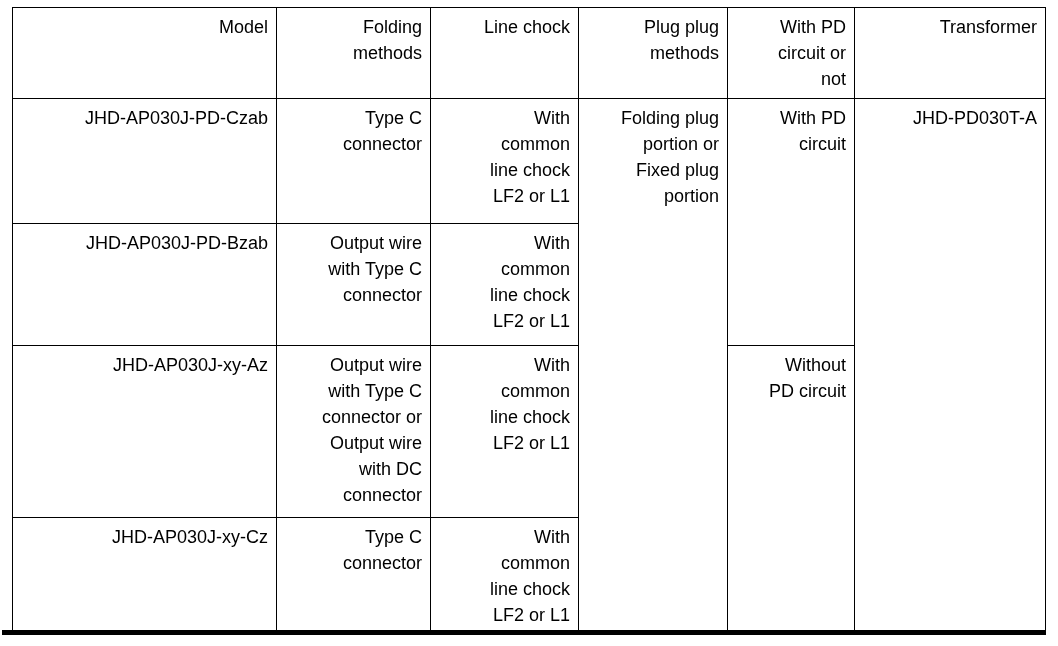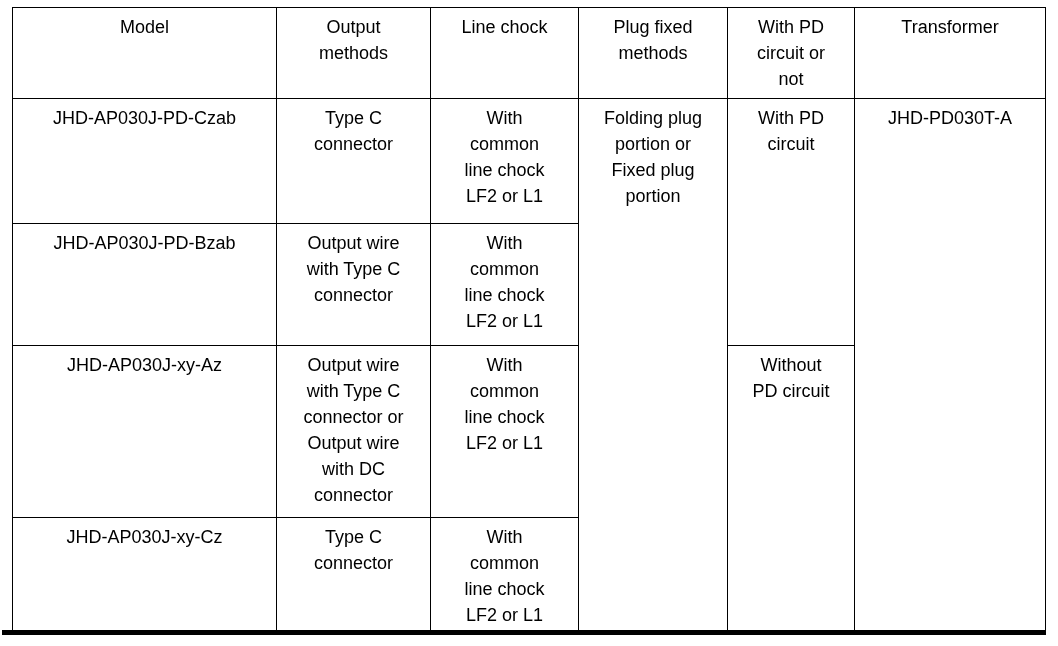--- a/index.html
+++ b/index.html
@@ -16,21 +16,21 @@
     position: absolute;
     left: 12px;
     top: 7px;
     width: 1033px;
     border-collapse: collapse;
     table-layout: fixed;
   }
   table.spec-table td {
     border: 1.5px solid #000000;
     vertical-align: top;
-    text-align: center;
+    text-align: right;
     padding: 6px 8px;
     font-size: 18px;
     line-height: 26px;
     font-weight: normal;
     white-space: pre-line;
     overflow: hidden;
   }
   tr.rh-header { height: 90px; }
   tr.rh-1 { height: 125px; margin-top: 16px; }
   tr.rh-2 { height: 122px; }
@@ -56,24 +56,24 @@
       <col style="width:154px">
       <col style="width:148px">
       <col style="width:149px">
       <col style="width:127px">
       <col style="width:191px">
     </colgroup>
 
     <tbody>
         <tr class="rh-header">
       <td>Model</td>
-      <td>Output
+      <td>Folding
 methods</td>
       <td>Line chock</td>
-      <td>Plug fixed
+      <td>Plug plug
 methods</td>
       <td>With PD
 circuit or
 not</td>
       <td>Transformer</td>
     </tr>
 
     <tr class="rh-1">
       <td>JHD-AP030J-PD-Czab</td>
       <td>Type C

